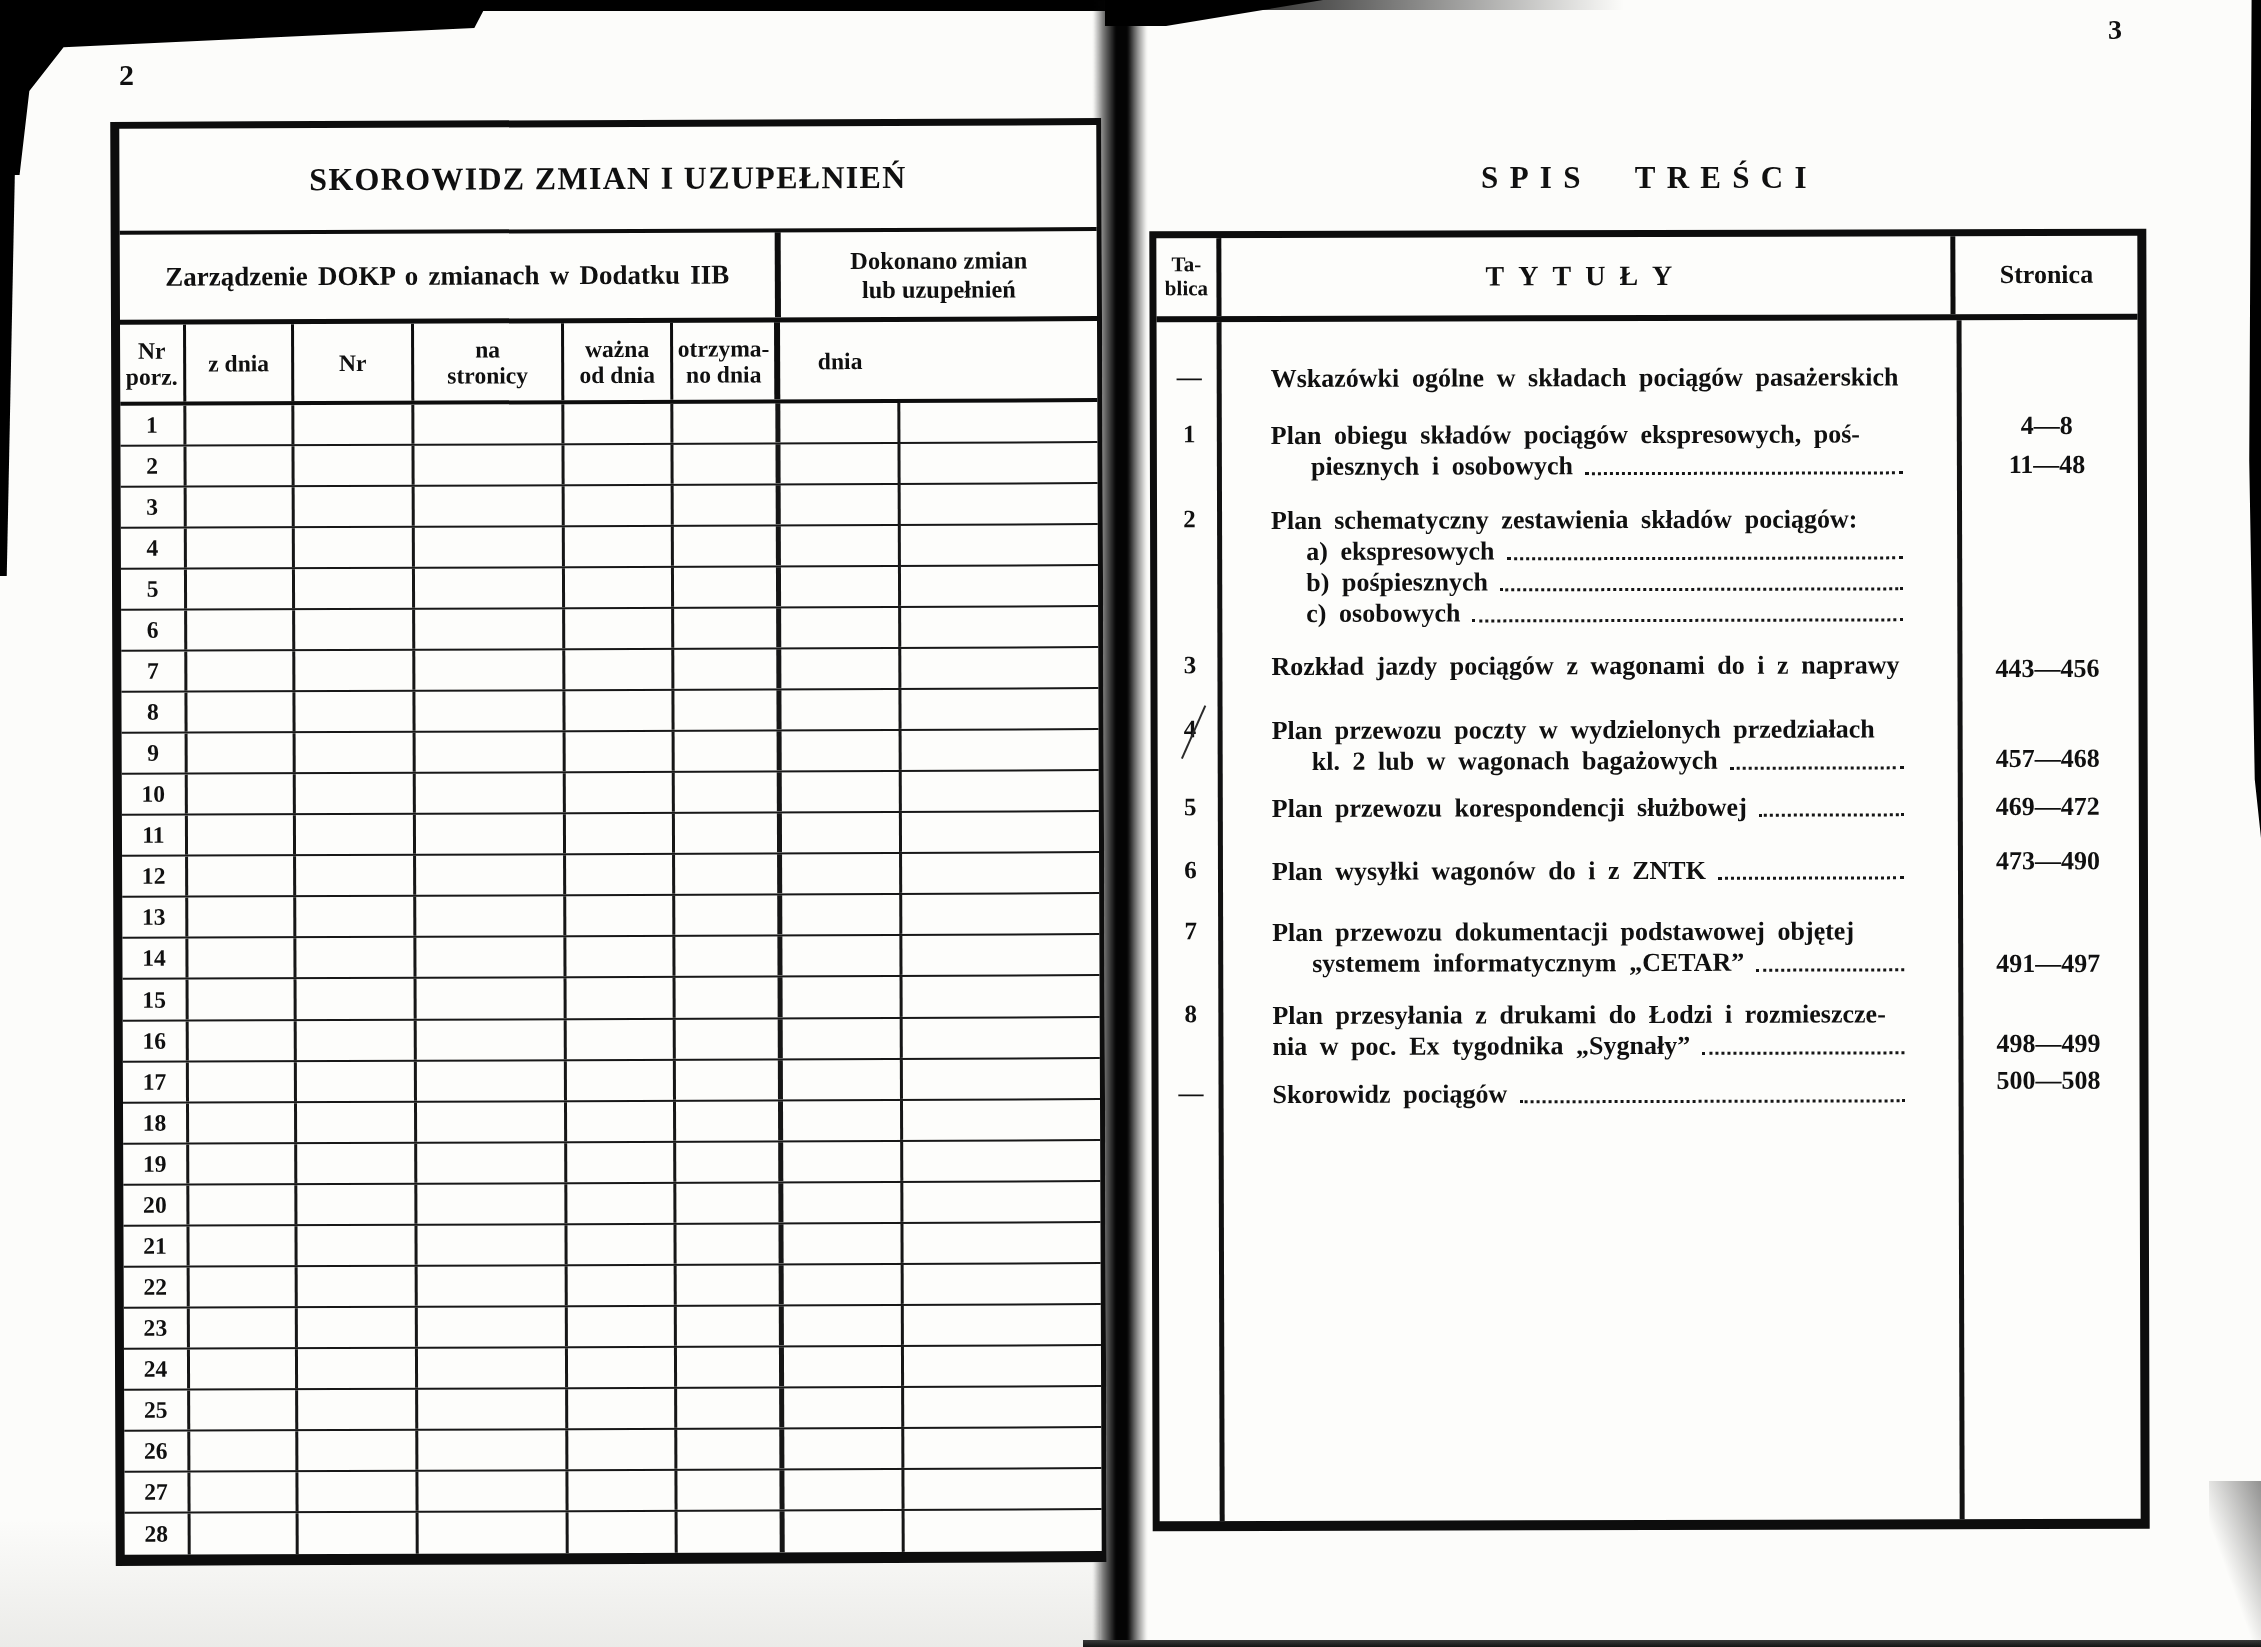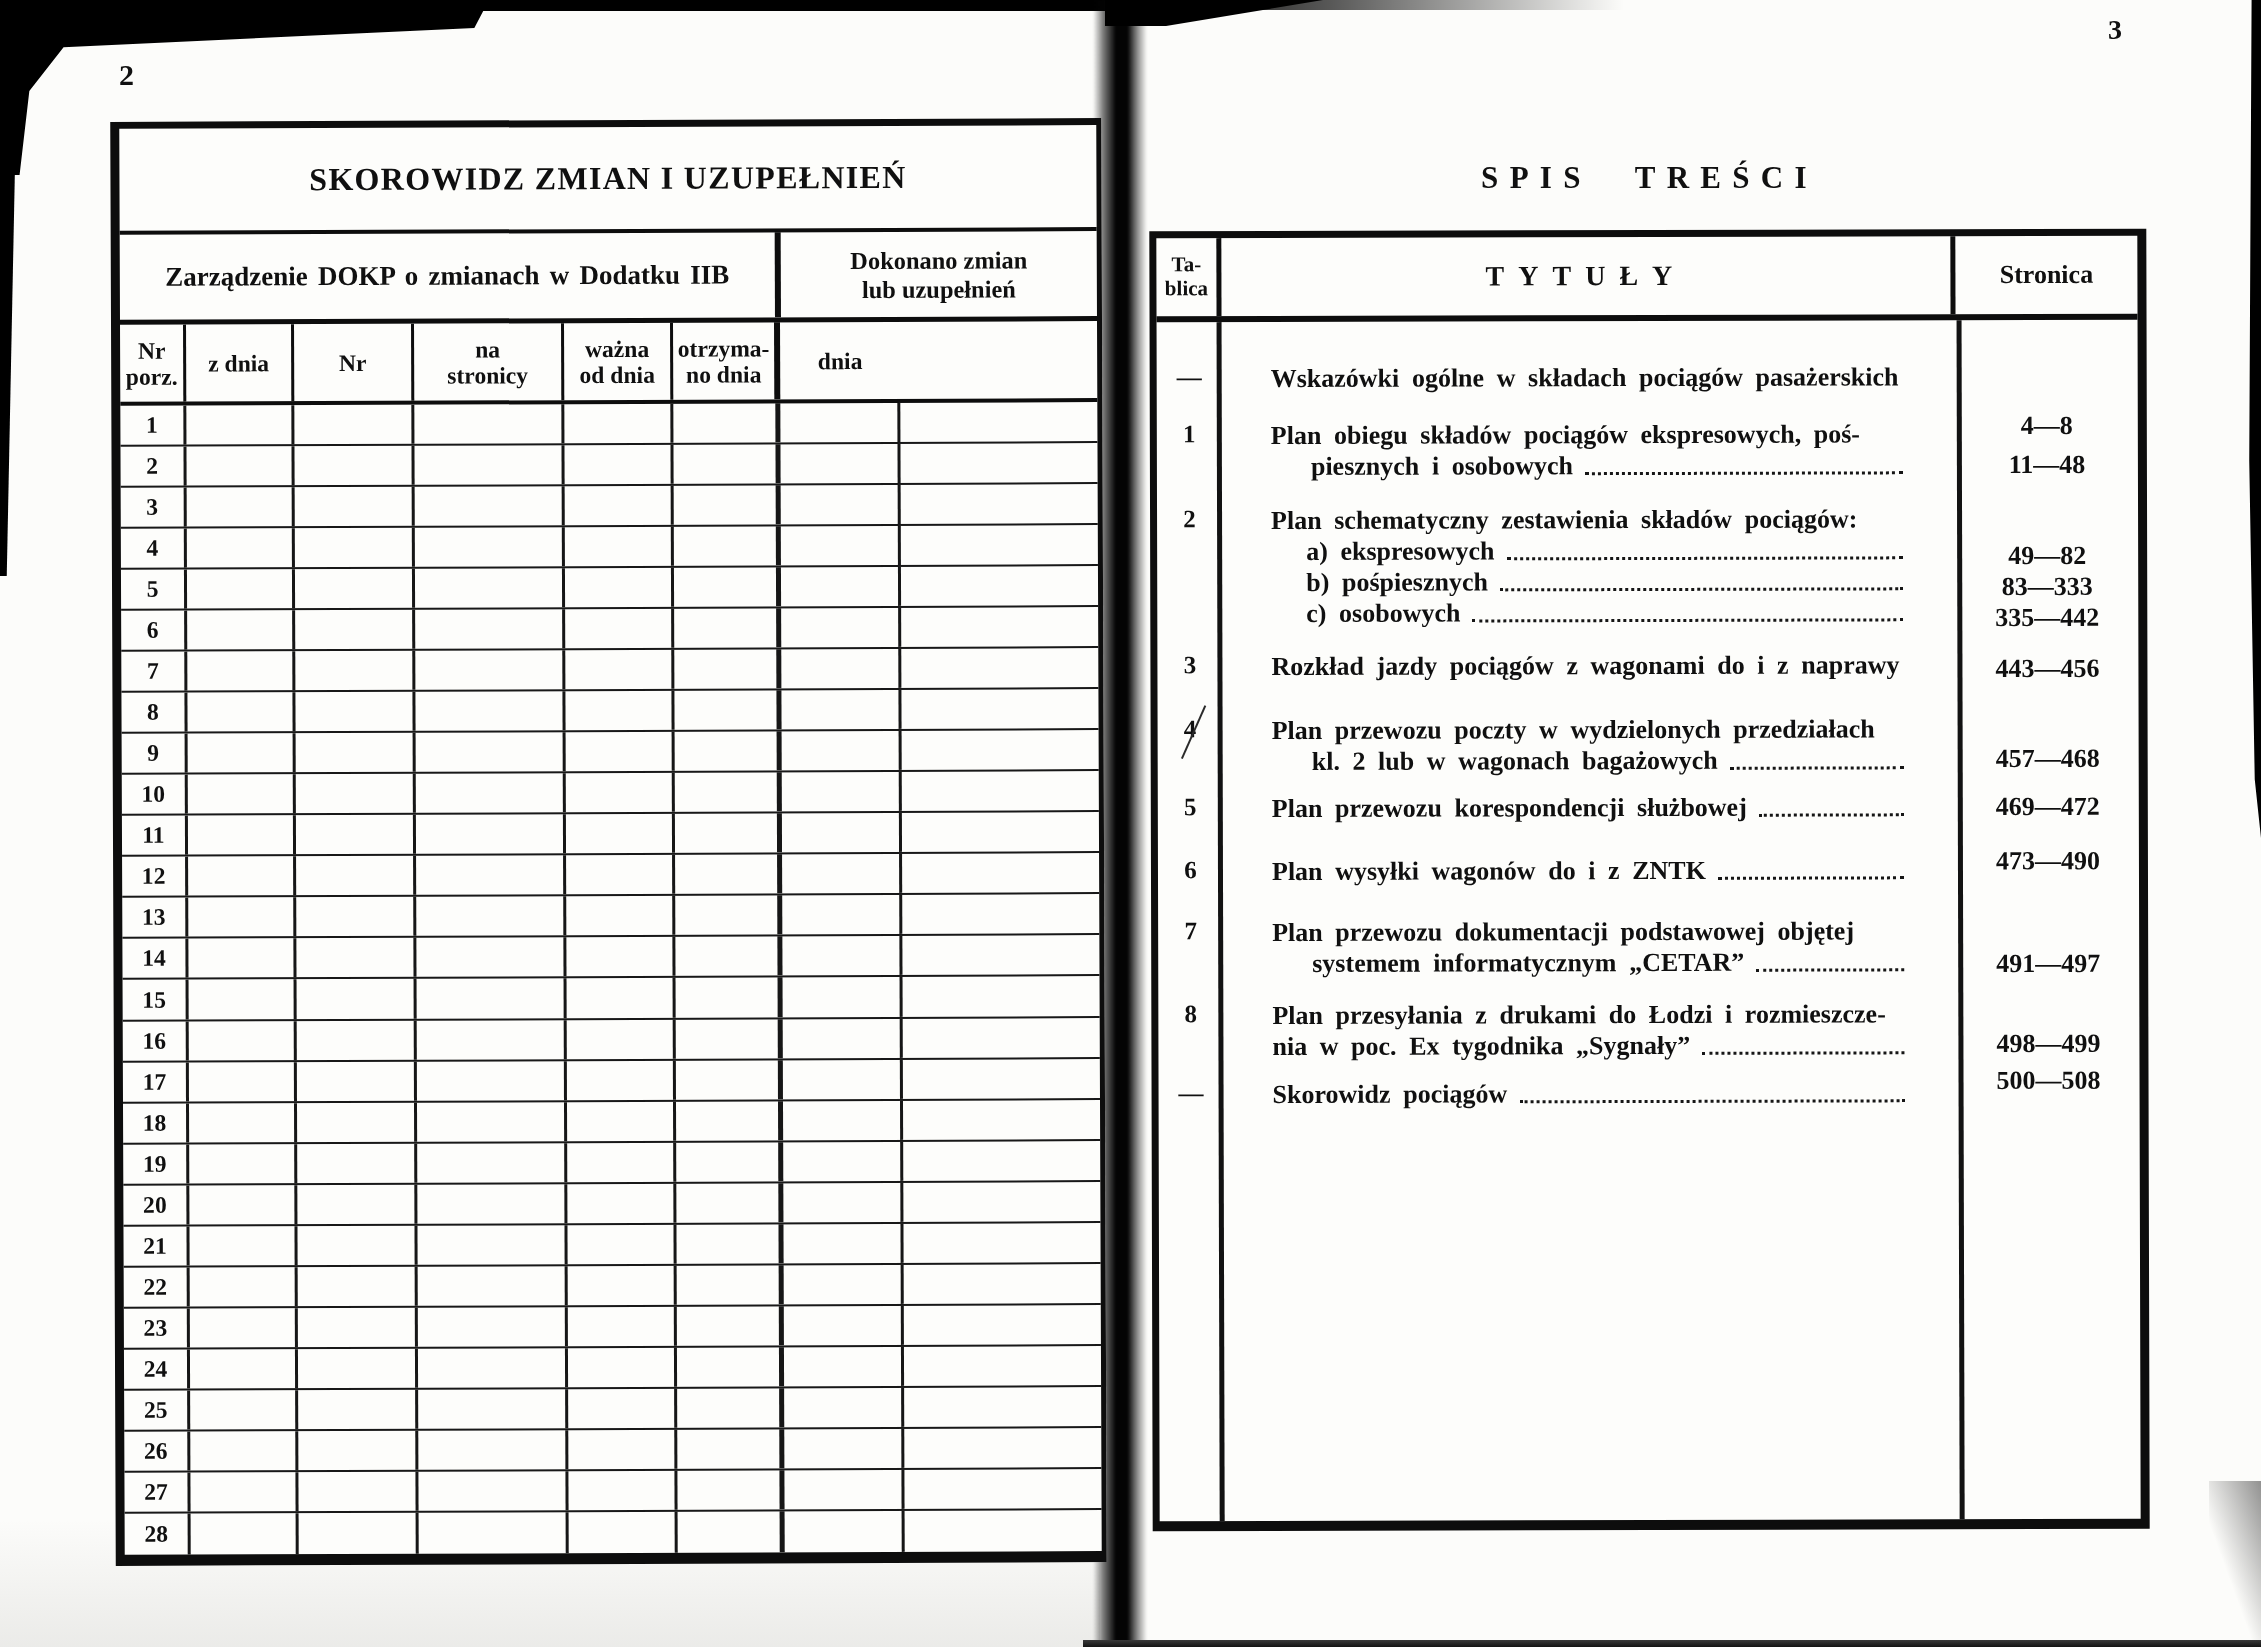--- a/index.html
+++ b/index.html
@@ -490,25 +490,20 @@
             </div>
             <div class="toc-line sub">
               <span>b) pośpiesznych</span>
               <span class="ld"></span>
             </div>
             <div class="toc-line sub">
               <span>c) osobowych</span>
               <span class="ld"></span>
             </div>
           </div>
-          <div class="toc-pages">
-            <div>49—82</div>
-            <div>83—333</div>
-            <div>335—442</div>
-          </div>
         </div>
         <div class="toc-entry e4">
           <div class="toc-num">3</div>
           <div class="toc-title">
             <div class="toc-line">
               <span>Rozkład jazdy pociągów z wagonami do i z naprawy</span>
             </div>
           </div>
           <div class="toc-pages">
             <div>443—456</div>

